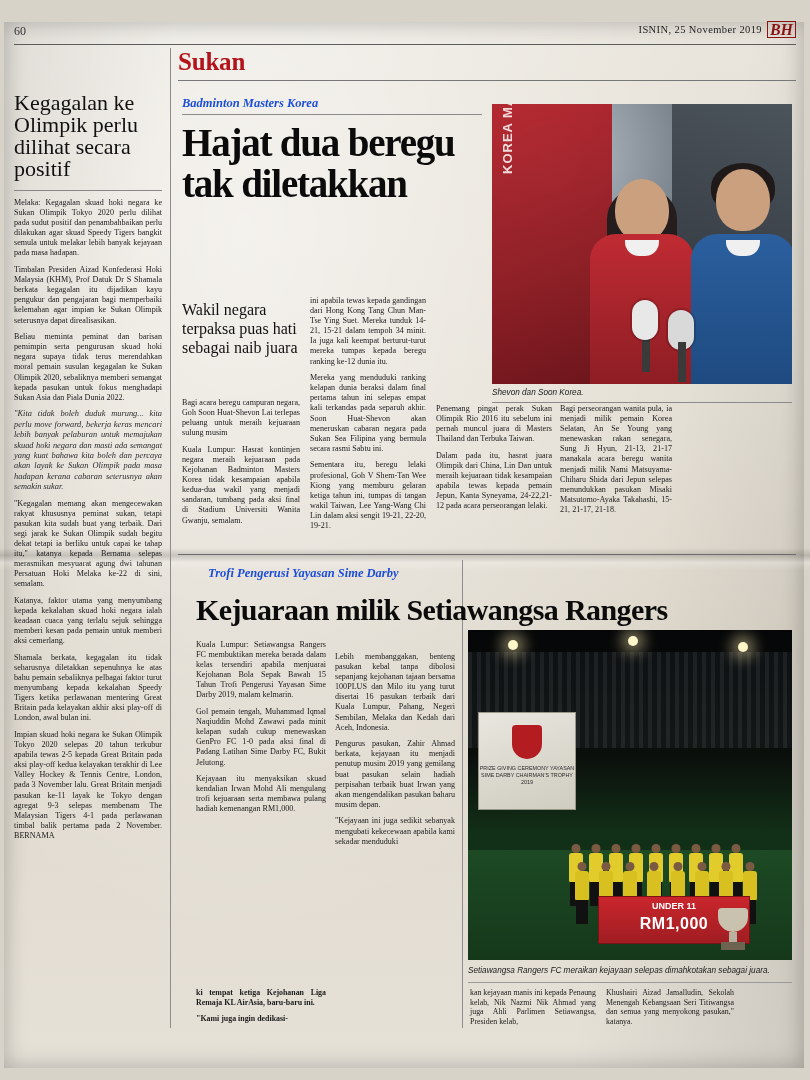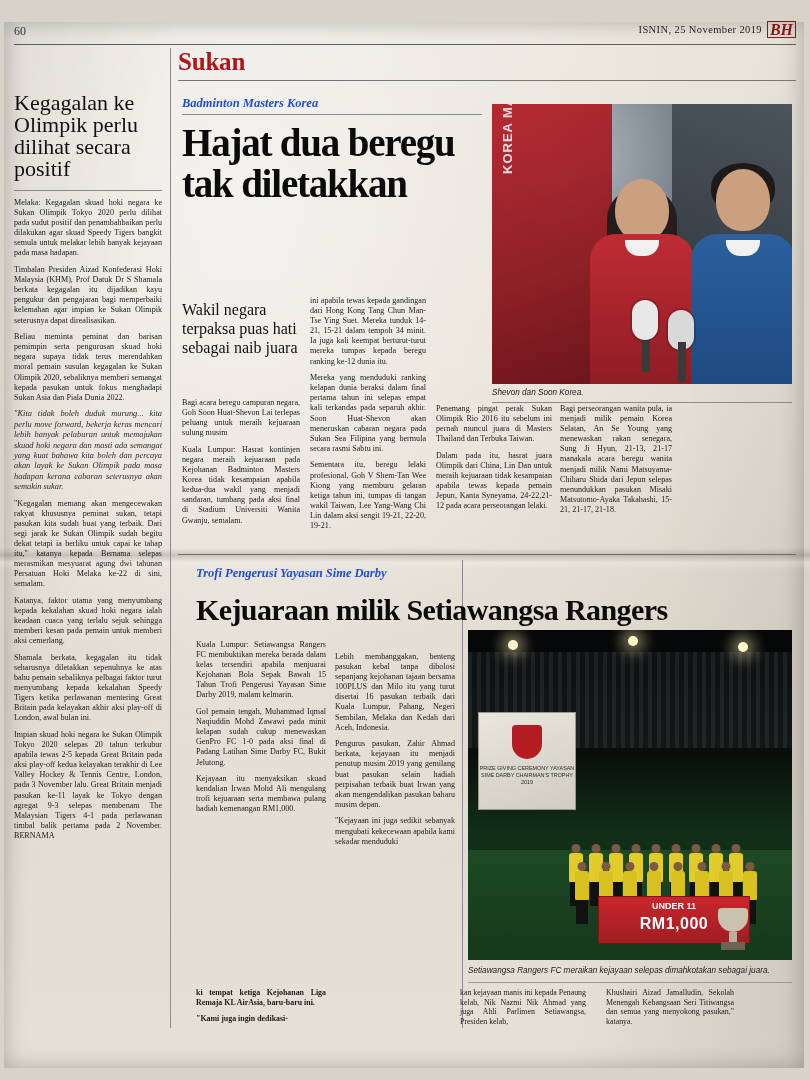--- a/index.html
+++ b/index.html
@@ -373,21 +373,21 @@
     font-family: "Liberation Sans", sans-serif;
     font-size: 8.2px;
     font-style: italic;
     color: #1a1a1a;
   }
   .cap2-rule {
     position: absolute; left: 468px; top: 982px; width: 324px; height: 1px; background: #9a9a9a;
   }
 
   .s2-c { position: absolute; left: 196px; top: 988px; width: 130px; font-weight: bold; }
-  .s2-e { position: absolute; left: 460px; top: 988px; width: 126px; }
+  .s2-e { position: absolute; left: 470px; top: 988px; width: 126px; }
   .s2-f { position: absolute; left: 606px; top: 988px; width: 128px; }
 
   .tiny { font-size: 7.9px; line-height: 9.6px; }
 </style>
 </head>
 <body>
 
 <div class="page">
   <div class="sheet"></div>
   <div class="fold" style="top:548px;"></div>
@@ -470,21 +470,21 @@
       <div class="p1-mic m2" style="left:176px; top:206px;"></div>
       <div class="p1-mic-stick" style="left:186px; top:238px;"></div>
     </div>
     <div class="caption" style="left:492px; top:388px; width:300px;">Shevon dan Soon Korea.</div>
     <div class="kicker-rule" style="left:492px; width:300px; top:402px;"></div>
 
     <div class="col-e"></div>
 
     <div class="rule-mid"></div>
 
-    <div class="kicker" style="left:196px; top:566px;">Trofi Pengerusi Yayasan Sime Darby</div>
+    <div class="kicker" style="left:208px; top:566px;">Trofi Pengerusi Yayasan Sime Darby</div>
     <div class="headline-2">Kejuaraan milik Setiawangsa Rangers</div>
 
     <div class="s2-a">
       <p class="body-text">Kuala Lumpur: Setiawangsa Rangers FC membuktikan mereka berada dalam kelas tersendiri apabila menjuarai Kejohanan Bola Sepak Bawah 15 Tahun Trofi Pengerusi Yayasan Sime Darby 2019, malam kelmarin.</p>
       <p class="body-text">Gol pemain tengah, Muhammad Iqmal Naqiuddin Mohd Zawawi pada minit kelapan sudah cukup menewaskan GenPro FC 1-0 pada aksi final di Padang Latihan Sime Darby FC, Bukit Jelutong.</p>
       <p class="body-text">Kejayaan itu menyaksikan skuad kendalian Irwan Mohd Ali mengulang trofi kejuaraan serta membawa pulang hadiah kemenangan RM1,000.</p>
     </div>
     <div class="s2-b">
       <p class="body-text">Lebih membanggakan, benteng pasukan kebal tanpa dibolosi sepanjang kejohanan tajaan bersama 100PLUS dan Milo itu yang turut disertai 16 pasukan terbaik dari Kuala Lumpur, Pahang, Negeri Sembilan, Melaka dan Kedah dari Aceh, Indonesia.</p>
       <p class="body-text">Pengurus pasukan, Zahir Ahmad berkata, kejayaan itu menjadi penutup musim 2019 yang gemilang buat pasukan selain hadiah perpisahan terbaik buat Irwan yang akan mengendalikan pasukan baharu musim depan.</p>

